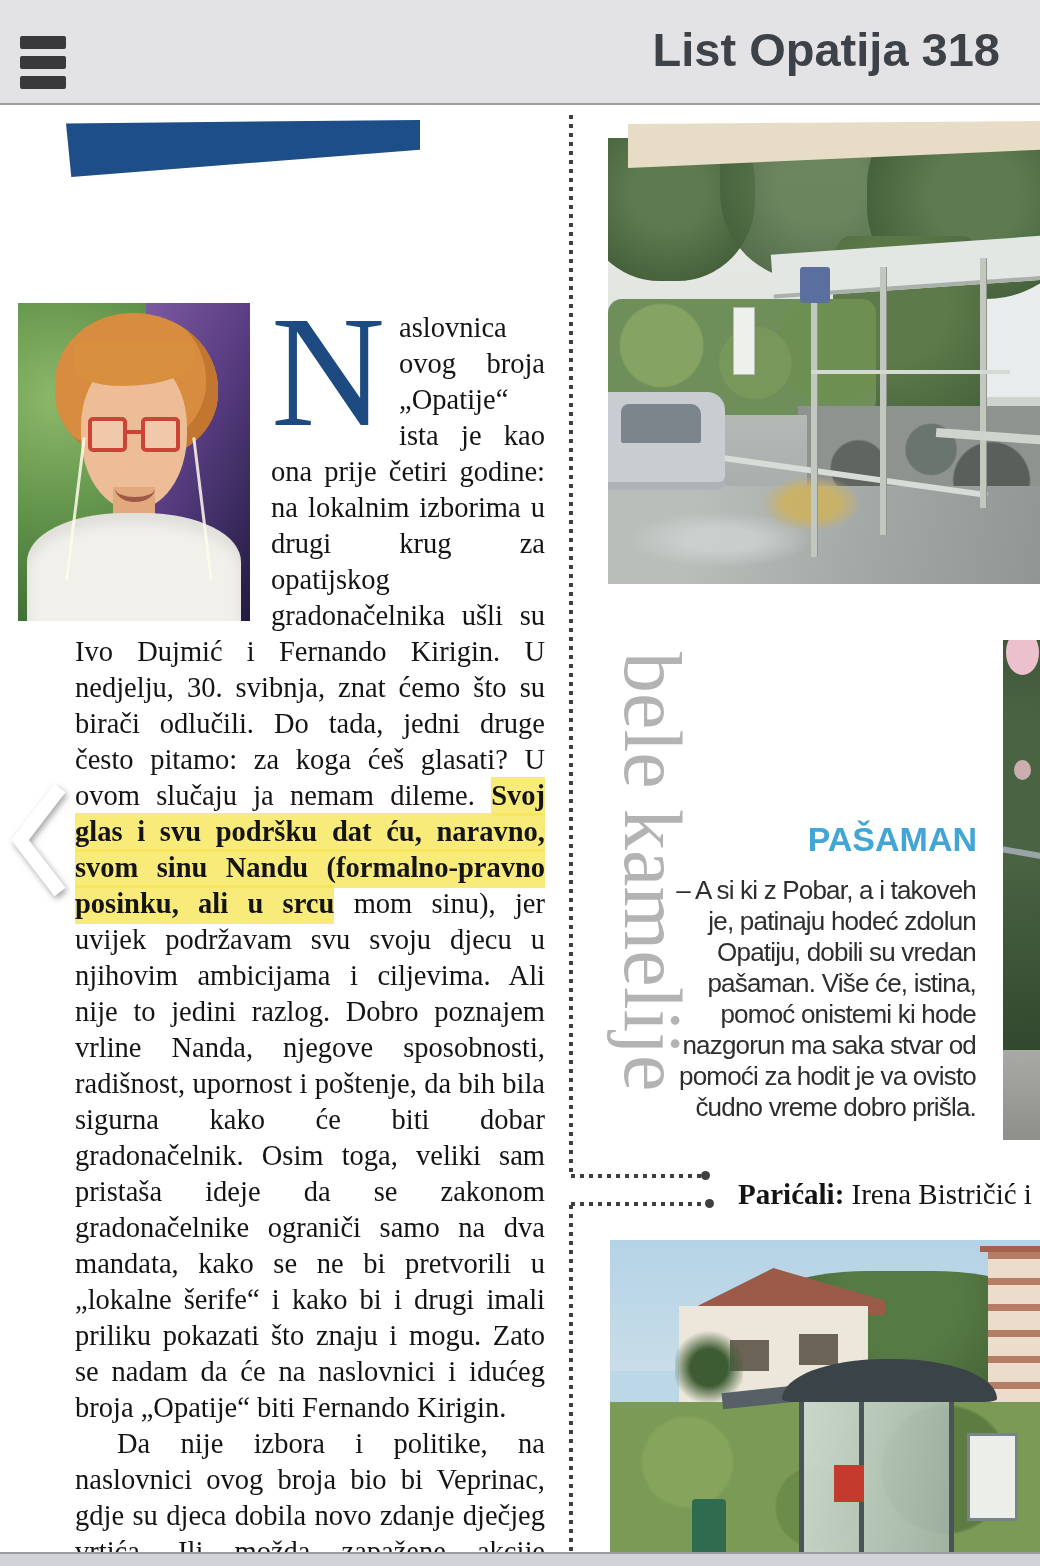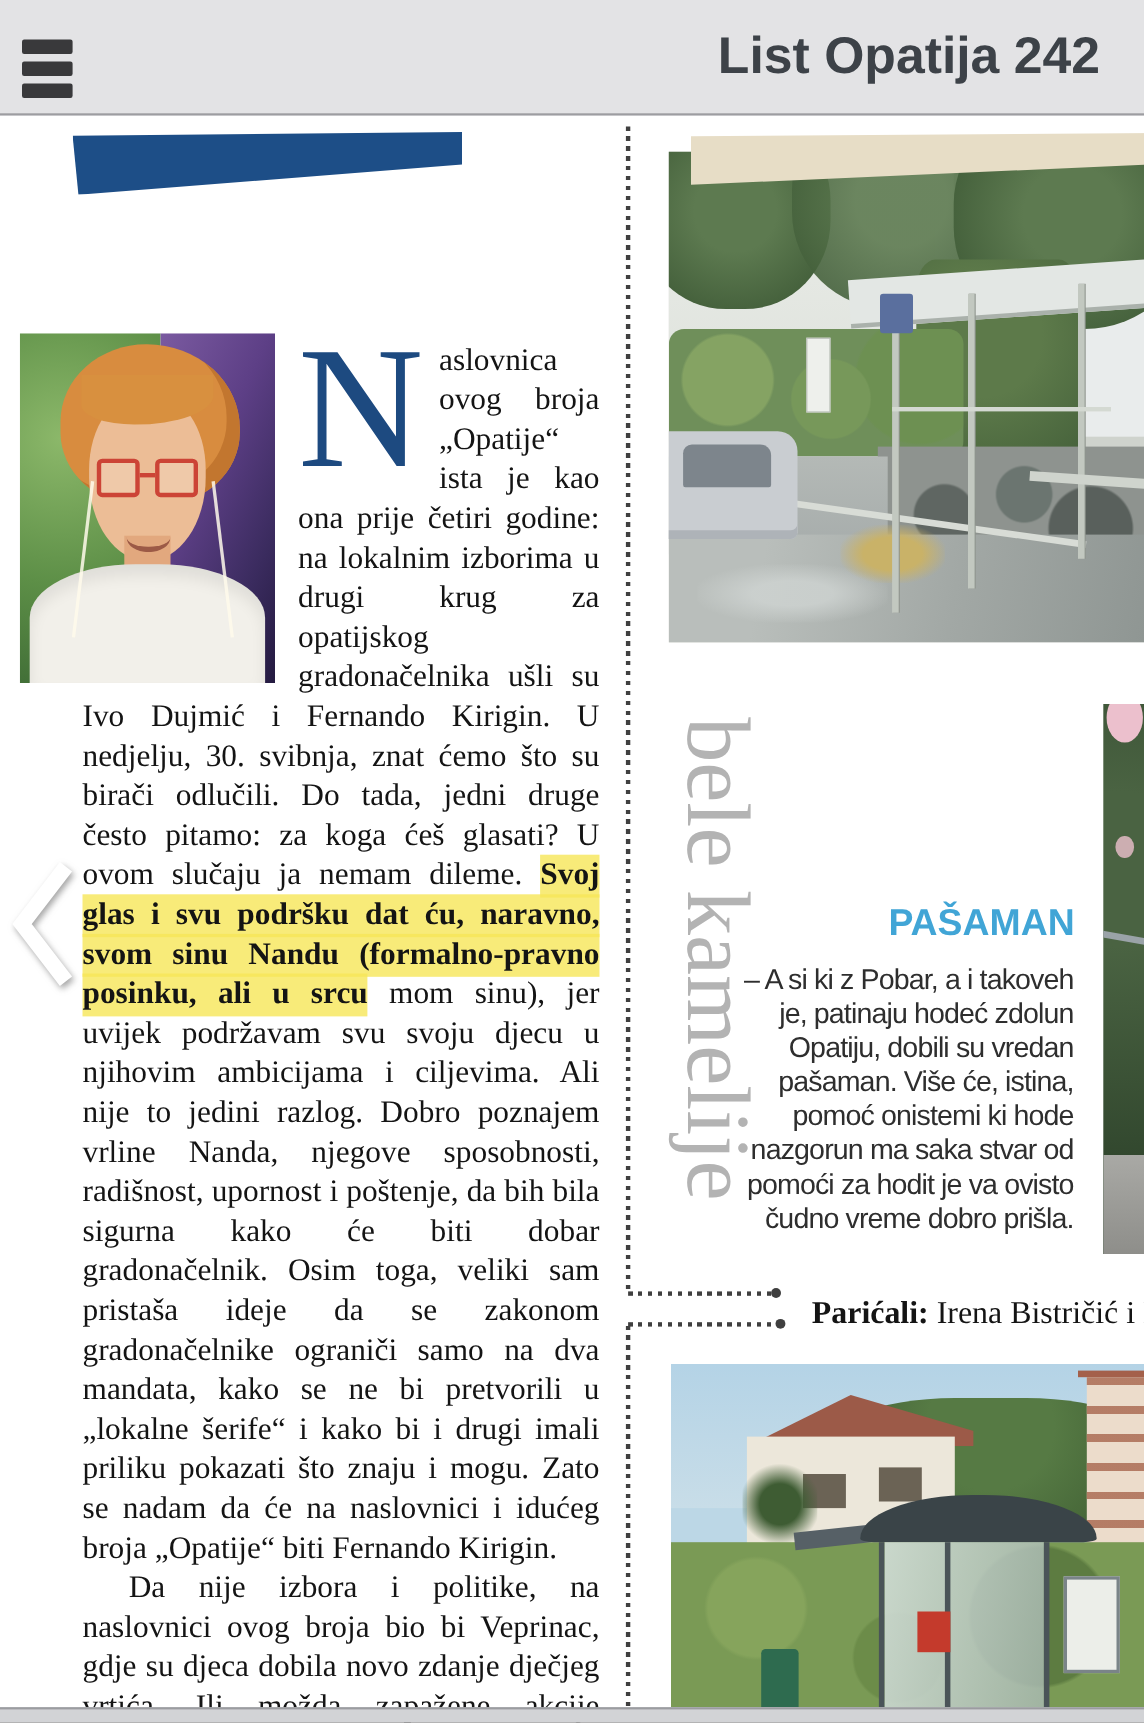--- a/index.html
+++ b/index.html
@@ -187,21 +187,21 @@
 <body>
 
 <div id="screen">
 
   <div class="appbar">
     <div class="hamburger">
       <div class="bar"></div>
       <div class="bar"></div>
       <div class="bar"></div>
     </div>
-    <div class="appbar-title">List Opatija 242</div>
+    <div class="appbar-title">List Opatija 318</div>
   </div>
 
   <div class="flag-blue"></div>
   <div class="band-beige"></div>
 
 
   <div class="portrait">
     <div class="po-left"></div>
     <div class="po-right"></div>
     <div class="po-hair"></div>

